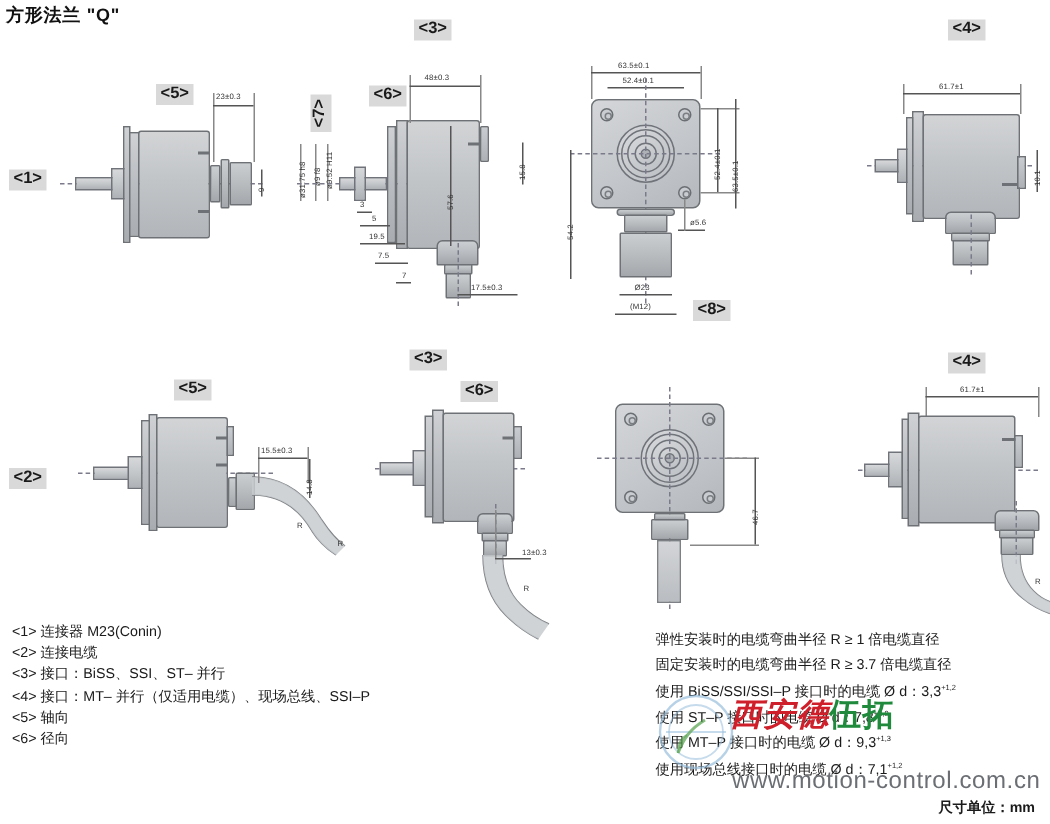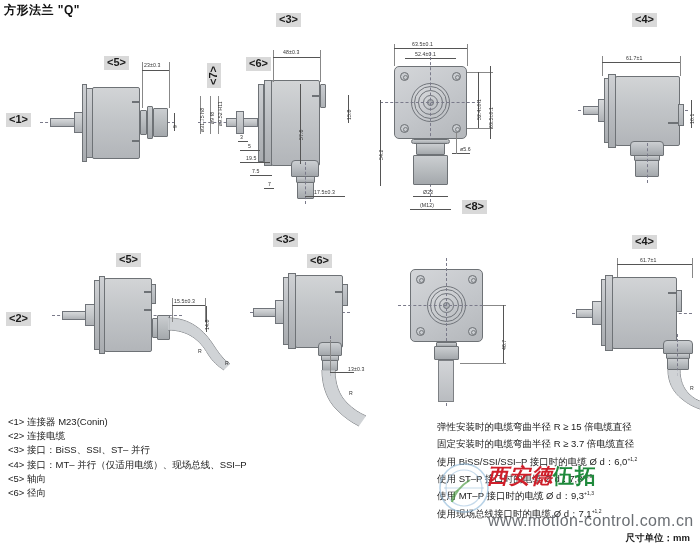--- a/index.html
+++ b/index.html
@@ -451,27 +451,27 @@
     <div>&lt;1&gt; 连接器 M23(Conin)</div>
     <div>&lt;2&gt; 连接电缆</div>
     <div>&lt;3&gt; 接口：BiSS、SSI、ST– 并行</div>
     <div>&lt;4&gt; 接口：MT– 并行（仅适用电缆）、现场总线、SSI–P</div>
     <div>&lt;5&gt; 轴向</div>
     <div>&lt;6&gt; 径向</div>
   </div>
 
   <div class="legend-right">
     <div>
-      <span>弹性安装时的电缆弯曲半径 R ≥ 15 倍电缆直径</span><span class="s"></span>
+      <span>弹性安装时的电缆弯曲半径 R ≥ 1 倍电缆直径</span><span class="s"></span>
     </div>
     <div>
       <span>固定安装时的电缆弯曲半径 R ≥ 3.7 倍电缆直径</span><span class="s"></span>
     </div>
     <div>
-      <span>使用 BiSS/SSI/SSI–P 接口时的电缆 Ø d：6,0</span><span class="s">+1,2</span>
+      <span>使用 BiSS/SSI/SSI–P 接口时的电缆 Ø d：3,3</span><span class="s">+1,2</span>
     </div>
     <div>
       <span>使用 ST–P 接口时的电缆 Ø d：7,8</span><span class="s">+0,9</span>
     </div>
     <div>
       <span>使用 MT–P 接口时的电缆 Ø d：9,3</span><span class="s">+1,3</span>
     </div>
     <div>
       <span>使用现场总线接口时的电缆 Ø d：7,1</span><span class="s">+1,2</span>
     </div>

